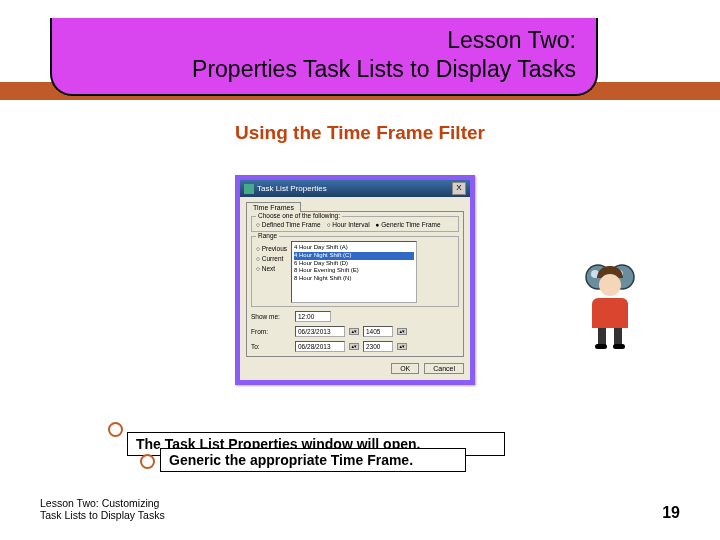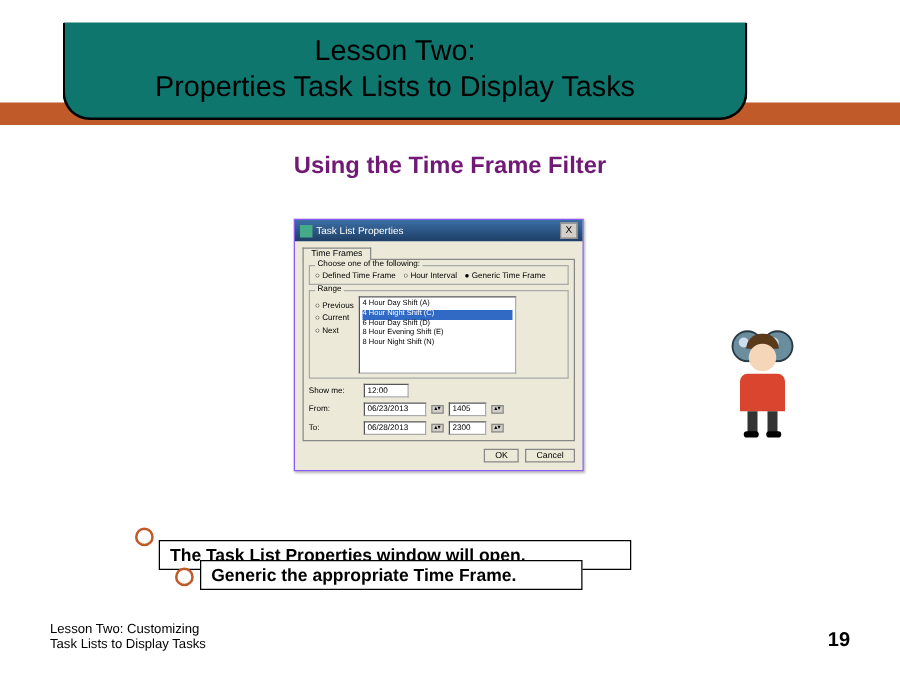--- a/index.html
+++ b/index.html
@@ -22,45 +22,45 @@
   }
   .title-box {
     position: absolute;
     left: 50px;
     top: 18px;
     width: 520px;
     padding: 8px 20px 10px 4px;
     border: 2px solid #000;
     border-radius: 0 0 22px 22px;
     border-top: none;
-    background: #0f766e;
+    background: #d946ef;
     z-index: 2;
-    text-align: center;
+    text-align: right;
   }
   .title-box .line {
     font-size: 23px;
     color: #000;
     line-height: 1.25;
   }
   .subtitle {
     position: absolute;
     top: 122px;
     left: 0; right: 0;
     text-align: center;
     font-size: 19px;
     font-weight: bold;
-    color: #701a75;
+    color: #c2410c;
   }
   .dialog {
     position: absolute;
     left: 235px;
     top: 175px;
     width: 230px;
     background: #ece9d8;
-    border: 1px solid #8b5cf6;
+    border: 5px solid #8b5cf6;
     font-size: 7px;
     box-shadow: 1px 1px 2px rgba(0,0,0,0.3);
   }
   .dlg-title {
     background: linear-gradient(#3b6ea5, #1e3f66);
     color: #fff;
     padding: 2px 4px;
     font-size: 8px;
     display: flex;
     align-items: center;

